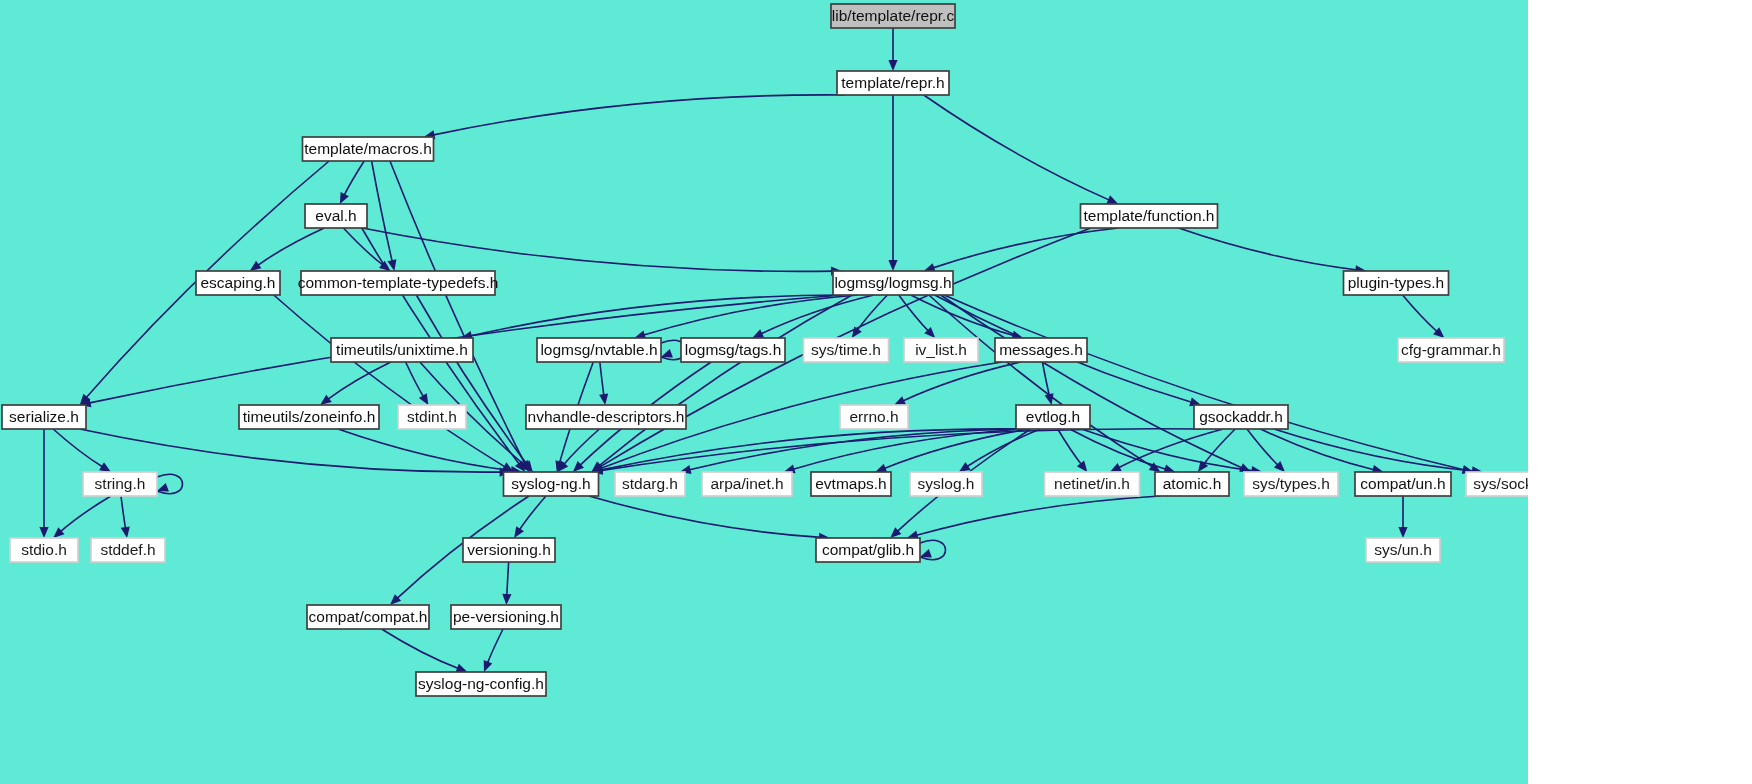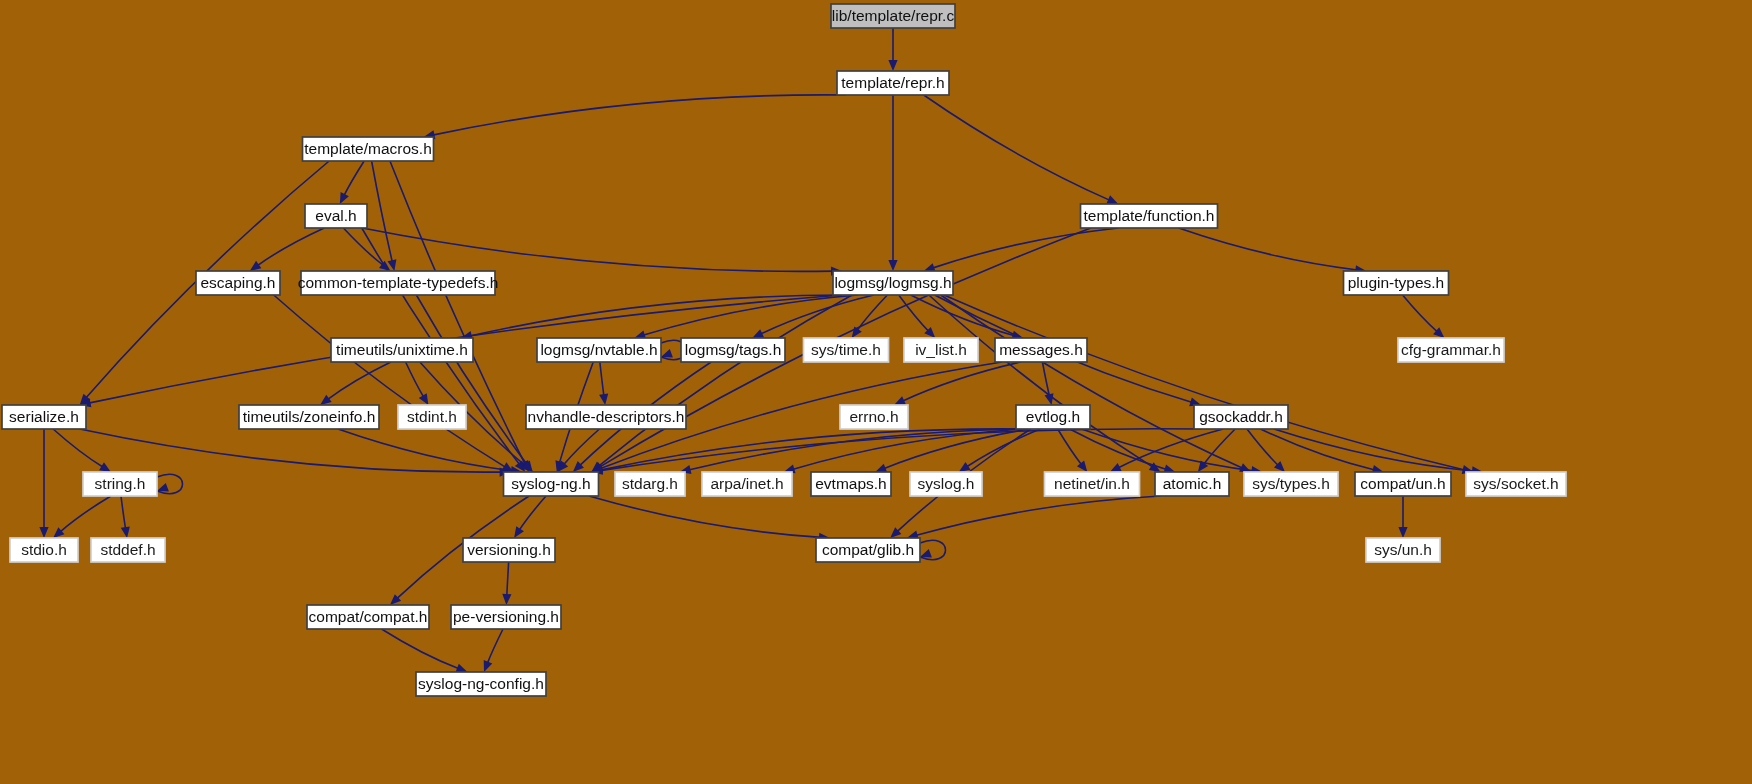--- a/index.html
+++ b/index.html
@@ -1,18 +1,18 @@
 <!DOCTYPE html>
 <html><head>
 <meta charset="utf-8">
 <title>lib/template/repr.c include dependency graph</title>
 <style>
   html,body{margin:0;padding:0;background:#ffffff;}
   body{font-family:"Liberation Sans",sans-serif;}
-  #graph-wrap{position:relative;width:1752px;height:784px;overflow:hidden;background:#a16207;}
+  #graph-wrap{position:relative;width:1528px;height:784px;overflow:hidden;background:#5eead4;}
   svg#depgraph{display:block;width:1752px;height:784px;}
   .edge-path{fill:none;stroke:#1a1a6e;stroke-width:1.6px;}
   .edge-head{fill:#1a1a6e;stroke:none;}
   .node-box{stroke-width:1.7px;}
   .node-box.kind-root{fill:#bfbfbf;stroke:#404040;}
   .node-box.kind-internal{fill:#ffffff;stroke:#404040;}
   .node-box.kind-system{fill:#ffffff;stroke:#d0d0d0;}
   .node-label{font-family:"Liberation Sans",sans-serif;font-size:15.5px;fill:#101010;
               text-anchor:middle;dominant-baseline:middle;white-space:pre;}
   .node-label.kind-system{fill:#1a1a1a;}

